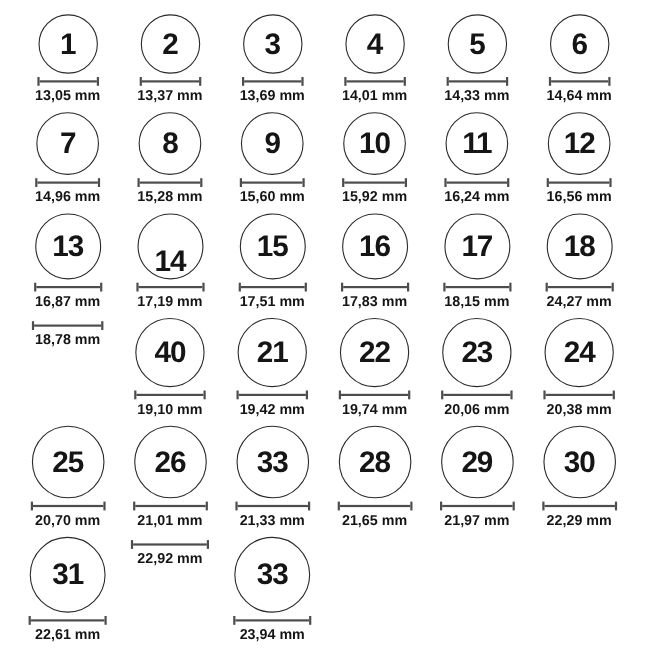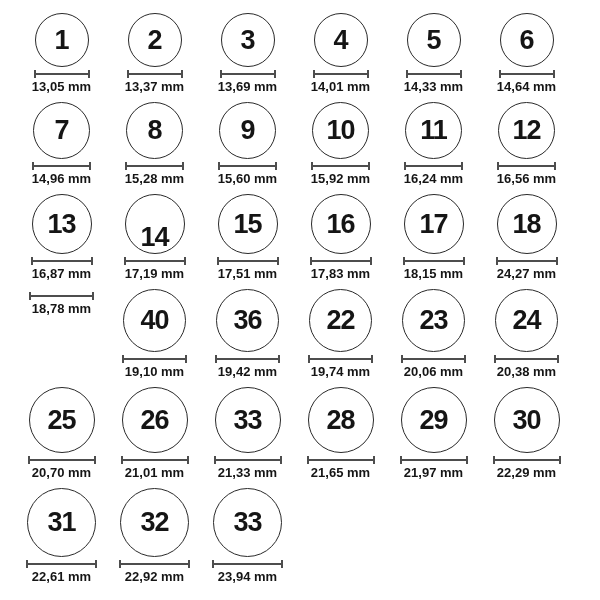--- a/index.html
+++ b/index.html
@@ -210,21 +210,21 @@
         </div>
         <div class="cell">
           <div class="circle" style="width:63px;height:63px;">
             <span class="num">40</span>
           </div>
           <div class="dim" style="width:65px;"></div>
           <div class="label">19,10 mm</div>
         </div>
         <div class="cell">
           <div class="circle" style="width:63px;height:63px;">
-            <span class="num">36</span>
+            <span class="num">21</span>
           </div>
           <div class="dim" style="width:65px;"></div>
           <div class="label">19,42 mm</div>
         </div>
         <div class="cell">
           <div class="circle" style="width:63px;height:63px;">
             <span class="num">22</span>
           </div>
           <div class="dim" style="width:65px;"></div>
           <div class="label">19,74 mm</div>
@@ -290,23 +290,20 @@
       </div>
       <div class="row">
         <div class="cell">
           <div class="circle" style="width:69px;height:69px;">
             <span class="num">31</span>
           </div>
           <div class="dim" style="width:71px;"></div>
           <div class="label">22,61 mm</div>
         </div>
         <div class="cell">
-          <div class="circle" style="width:69px;height:69px;">
-            <span class="num">32</span>
-          </div>
           <div class="dim" style="width:71px;"></div>
           <div class="label">22,92 mm</div>
         </div>
         <div class="cell">
           <div class="circle" style="width:69px;height:69px;">
             <span class="num">33</span>
           </div>
           <div class="dim" style="width:71px;"></div>
           <div class="label">23,94 mm</div>
         </div>

